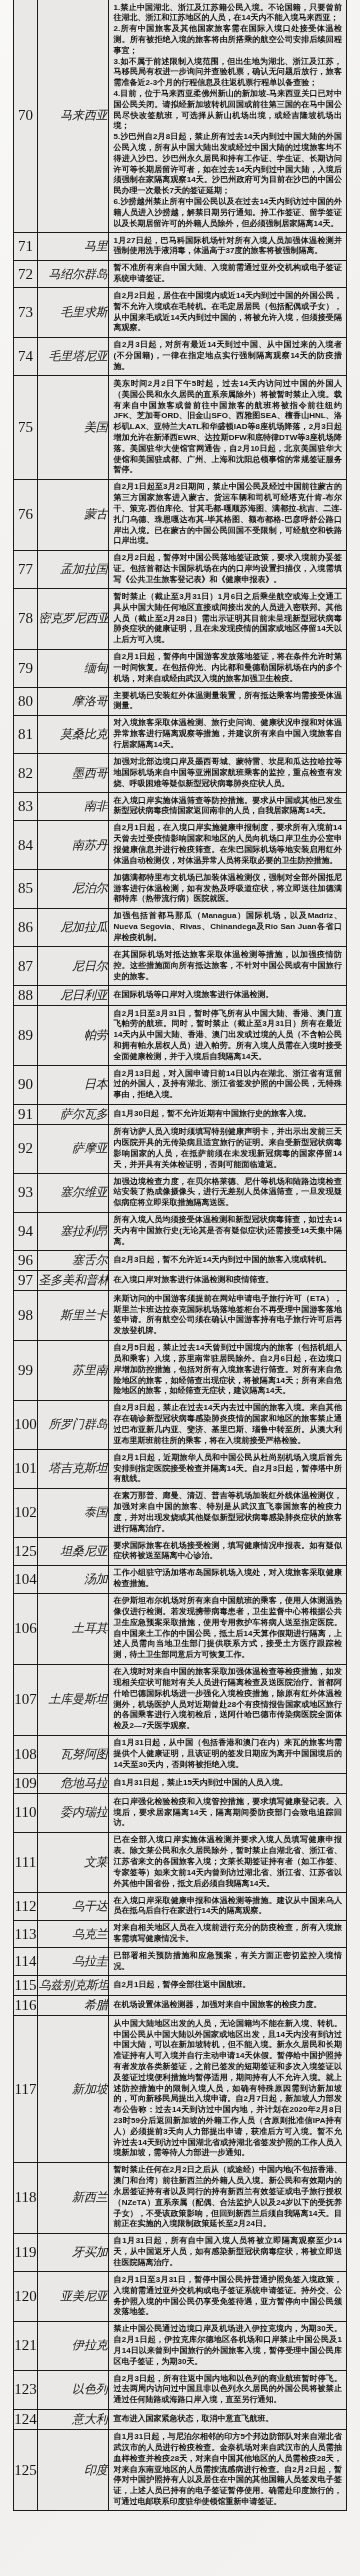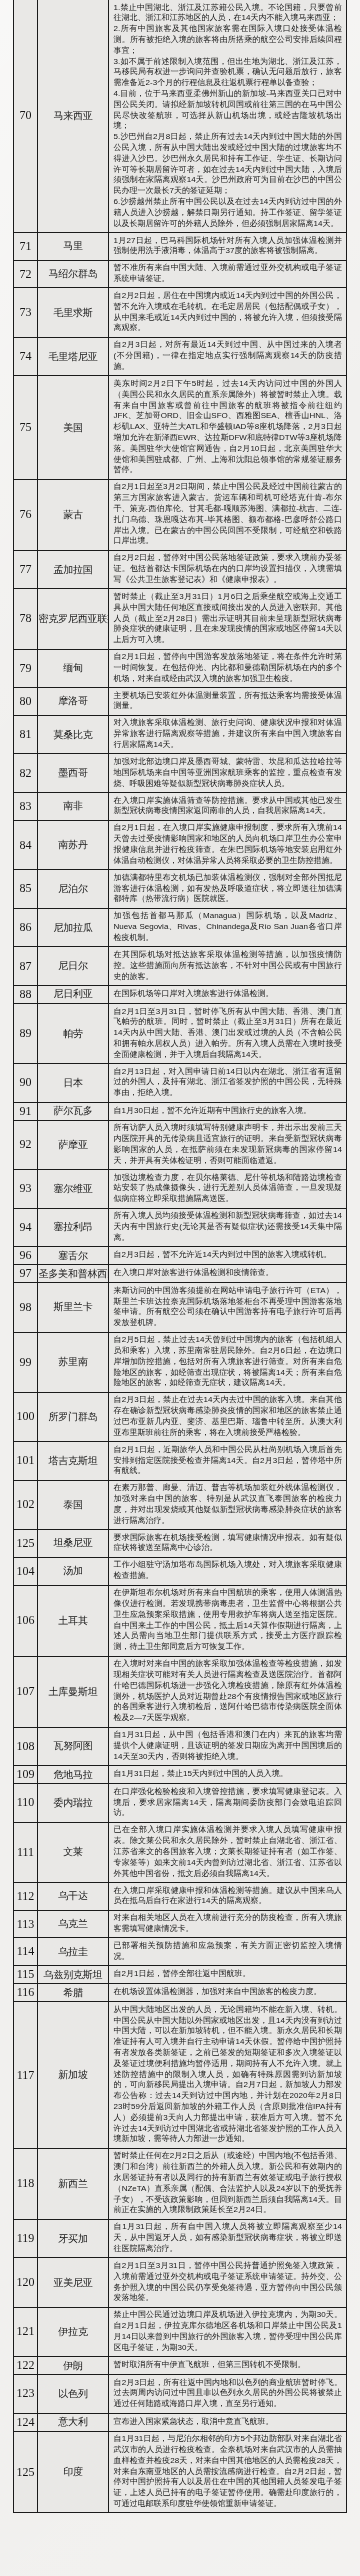--- a/index.html
+++ b/index.html
@@ -32,36 +32,37 @@
     border-left:1px solid #1b1b1b;
     border-right:1px solid #1b1b1b;
     color:#161616;
     vertical-align:middle;
   }
   tr:first-child td{border-top:none;}
   td.no{
     width:23px;
     text-align:center;
     font-family:"Liberation Serif","DejaVu Serif",serif;
-    font-size:12px;
+    font-size:15px;
     padding:1px 0;
   }
   td.country{
     width:69px;
-    text-align:center;
-    font-size:10px;
+    text-align:right;
+    font-size:12px;
     font-weight:500;
     white-space:nowrap;
     letter-spacing:-0.2px;
     padding:1px 0.5px;
     overflow:hidden;
+    font-style:italic;
   }
   td.measures{
     font-size:8px;
-    font-weight:400;
+    font-weight:700;
     line-height:10.8px;
     padding:2.6px 4.1px 2.6px 4.6px;
     text-align:justify;
     white-space:pre-line;
   }
 </style>
 </head>
 <body>
 
 <div class="page">
@@ -368,25 +369,20 @@
       <td class="country">亚美尼亚</td>
       <td class="measures">自2月1日至3月31日，暂停中国公民持普通护照免签入境政策，入境前需通过亚外交机构或电子签证系统申请签证。持外交、公务护照入境的中国公民仍享受免签待遇，亚方暂停向中国公民颁发落地签。</td>
     </tr>
 
     <tr>
       <td class="no">121</td>
       <td class="country">伊拉克</td>
       <td class="measures">禁止中国公民通过边境口岸及机场进入伊拉克境内，为期30天。自2月1日起，伊拉克库尔德地区各机场和口岸禁止中国公民及1月14日以来曾到中国旅行的外国旅客入境，暂停受理中国公民库区电子签证，为期30天。</td>
     </tr>
 
-    <tr>
-      <td class="no">122</td>
-      <td class="country">伊朗</td>
-      <td class="measures">暂时取消所有中伊直飞航班，但第三国转机不受限制。</td>
-    </tr>
 
     <tr>
       <td class="no">123</td>
       <td class="country">以色列</td>
       <td class="measures">自2月3日起，所有往返中国内地和以色列的商业航班暂时停飞。过去两周内访问过中国且非以色列永久居民的外国公民将被禁止通过任何陆路或海路口岸入境，直至另行通知。</td>
     </tr>
 
     <tr>
       <td class="no">124</td>
       <td class="country">意大利</td>

